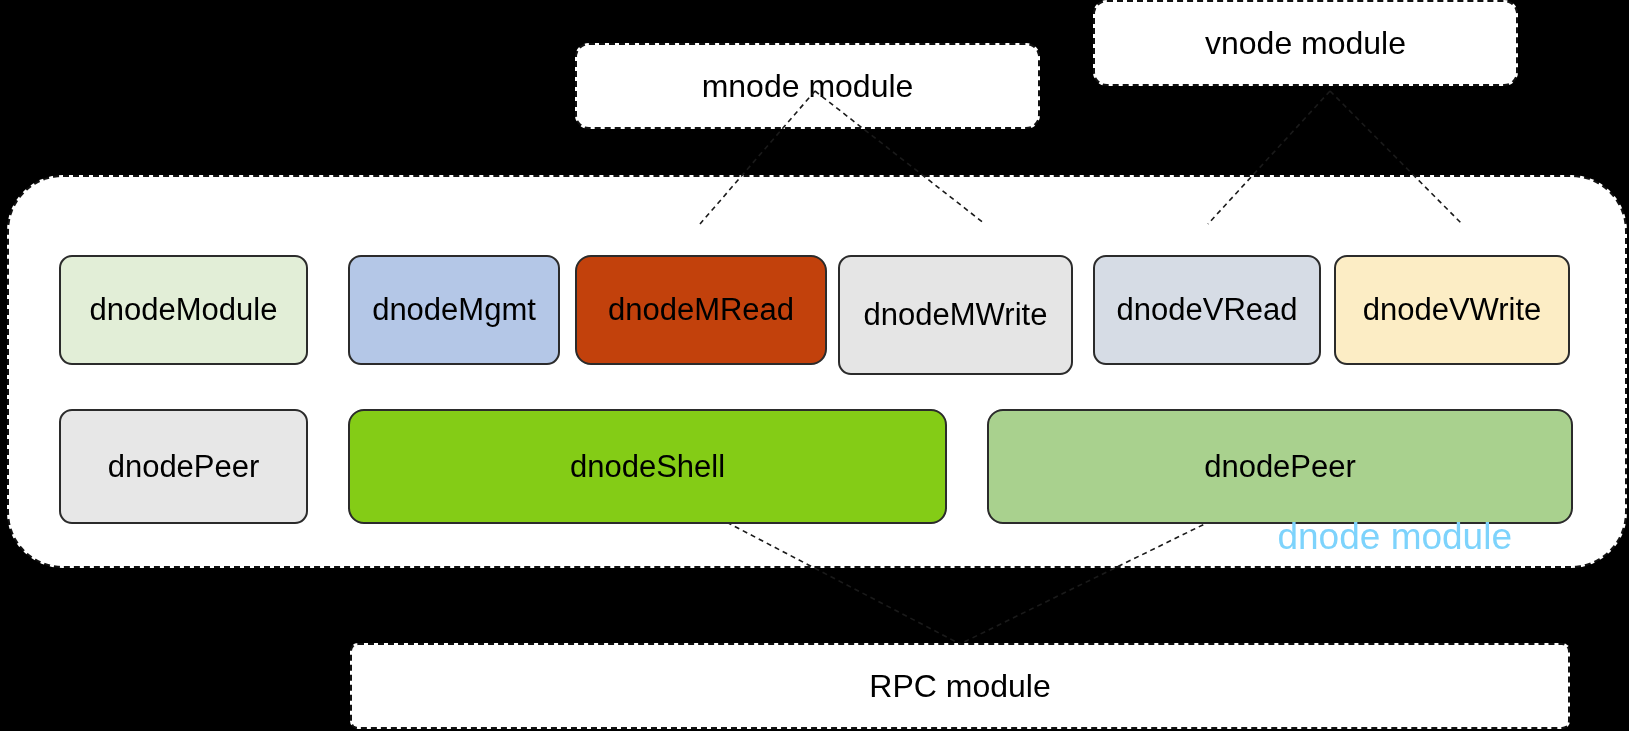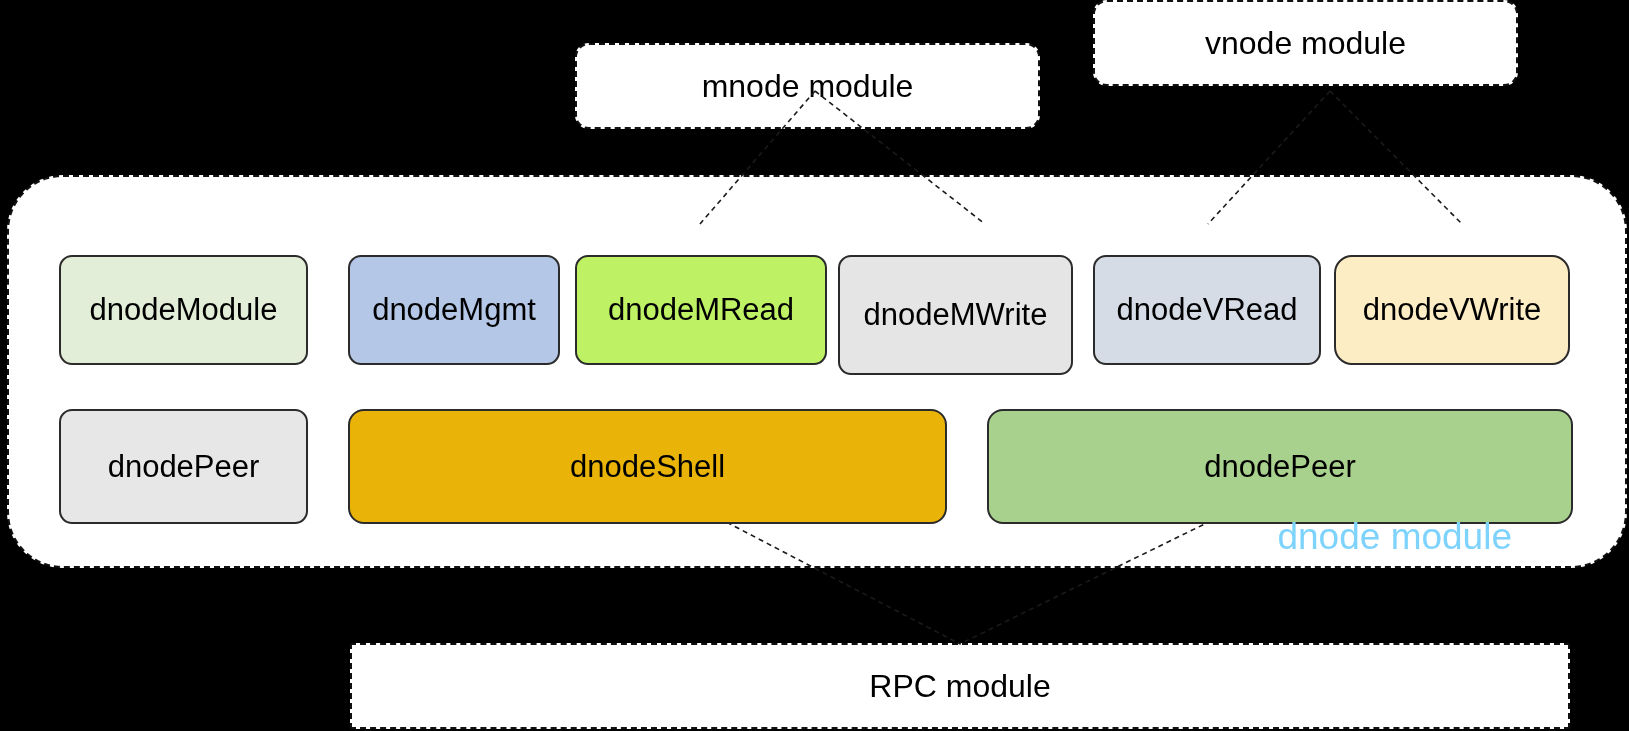--- a/index.html
+++ b/index.html
@@ -80,21 +80,21 @@
     position: absolute;
     right: 117px;
     top: 516px;
     font-size: 37px;
     color: #7dd3fc;
     z-index: 3;
     white-space: nowrap;
   }
   #mnode-box { left: 575px; top: 4px;  width: 465px;  height: 86px; margin-top: 39px; }
   #vnode-box { left: 1093px; top: 0; width: 425px;  height: 86px; }
-  #rpc-box   { left: 350px; top: 643px; width: 1220px; height: 86px; border-radius: 2px; }
+  #rpc-box   { left: 350px; top: 643px; width: 1220px; height: 86px; border-radius: 8px; }
 </style>
 </head>
 <body>
 
 <div id="page">
 
   <div class="white-box" id="mnode-box">
     <span class="label">mnode module</span>
   </div>
   <div class="white-box" id="vnode-box">
@@ -117,37 +117,37 @@
       <line x1="1276" y1="489" x2="960" y2="644"></line>
     </g>
   </svg>
 
   <div class="block" id="blk-module" style="background-color: rgb(226, 238, 215);">
     <span class="label">dnodeModule</span>
   </div>
   <div class="block" id="blk-mgmt" style="background-color: rgb(180, 199, 231);">
     <span class="label">dnodeMgmt</span>
   </div>
-  <div class="block" id="blk-mread" style="background-color: #bef264;">
+  <div class="block" id="blk-mread" style="background-color: #c2410c; border-radius: 16px;">
     <span class="label">dnodeMRead</span>
   </div>
   <div class="block" id="blk-mwrite" style="background-color: rgb(229, 229, 229);">
     <span class="label">dnodeMWrite</span>
   </div>
   <div class="block" id="blk-vread" style="background-color: rgb(214, 220, 229); text-align: right;">
     <span class="label">dnodeVRead</span>
   </div>
-  <div class="block" id="blk-vwrite" style="background-color: rgb(252, 237, 197); border-radius: 18px;">
+  <div class="block" id="blk-vwrite" style="background-color: rgb(252, 237, 197);">
     <span class="label">dnodeVWrite</span>
   </div>
 
   <div class="block" id="blk-main" style="background-color: rgb(231, 231, 231);">
     <span class="label">dnodePeer</span>
   </div>
-  <div class="block" id="blk-shell" style="background-color: #eab308;">
+  <div class="block" id="blk-shell" style="background-color: #84cc16;">
     <span class="label">dnodeShell</span>
   </div>
   <div class="block" id="blk-peer" style="background-color: rgb(169, 209, 142);">
     <span class="label">dnodePeer</span>
   </div>
 
   <div id="dnode-label">dnode module</div>
 
 </div>
 

